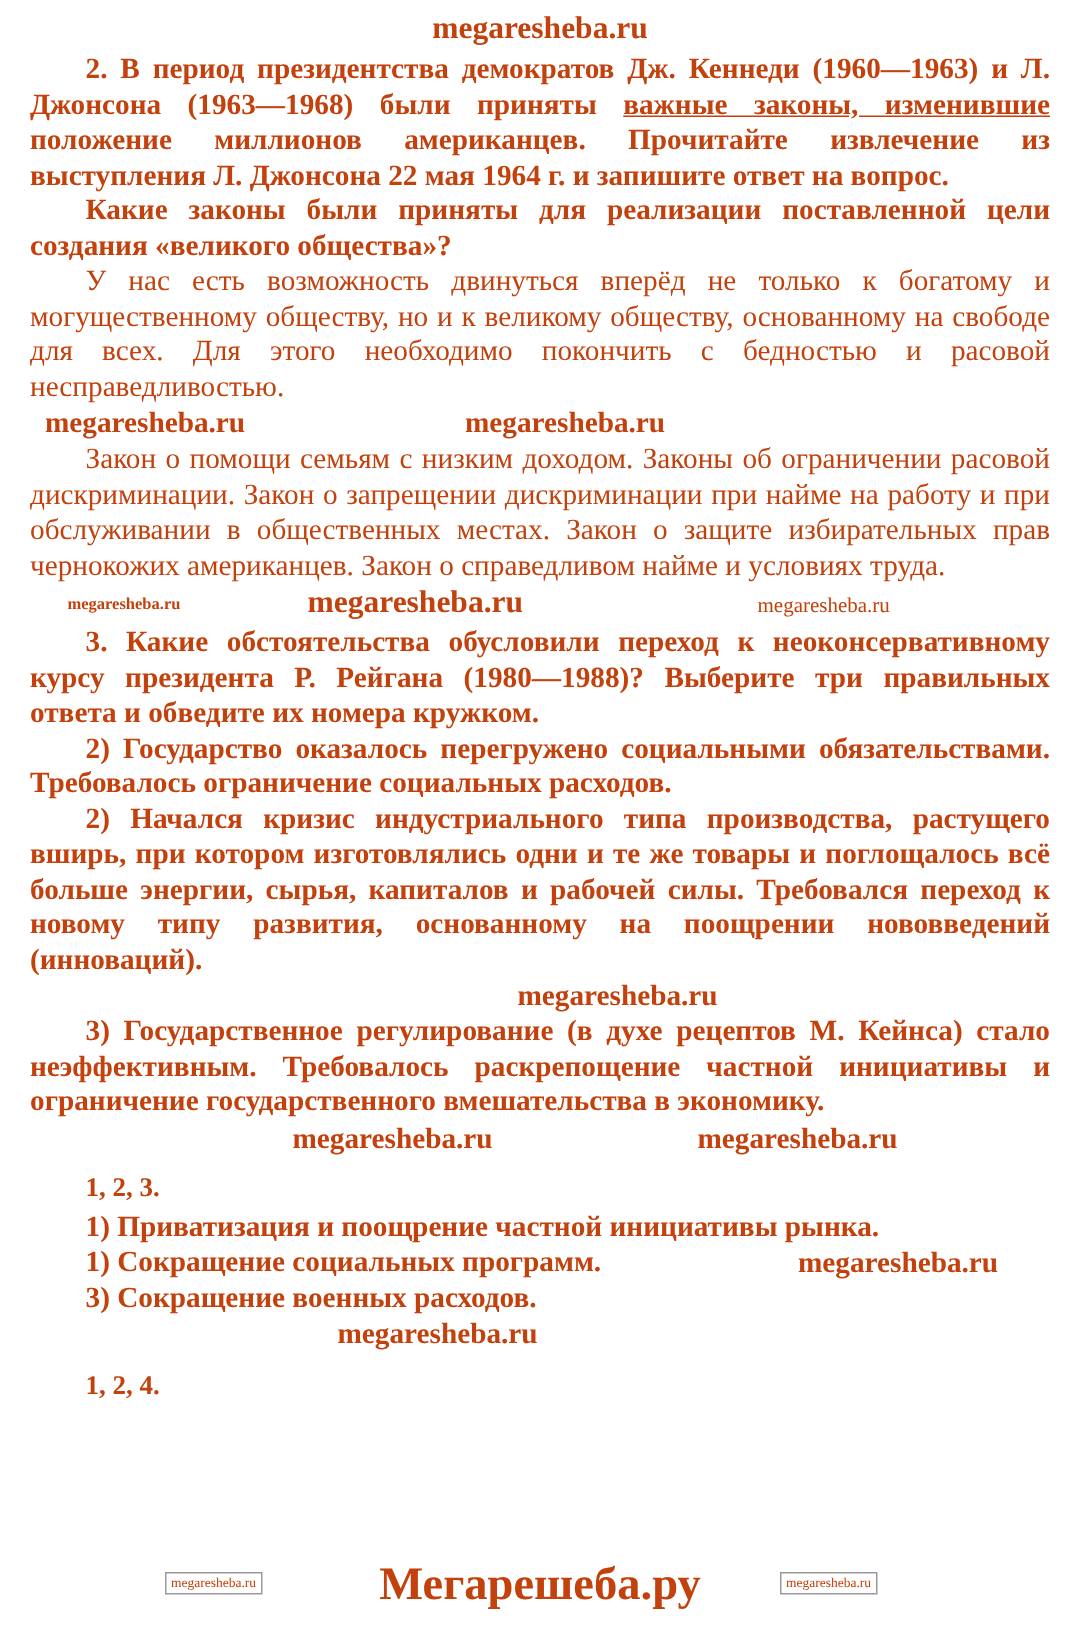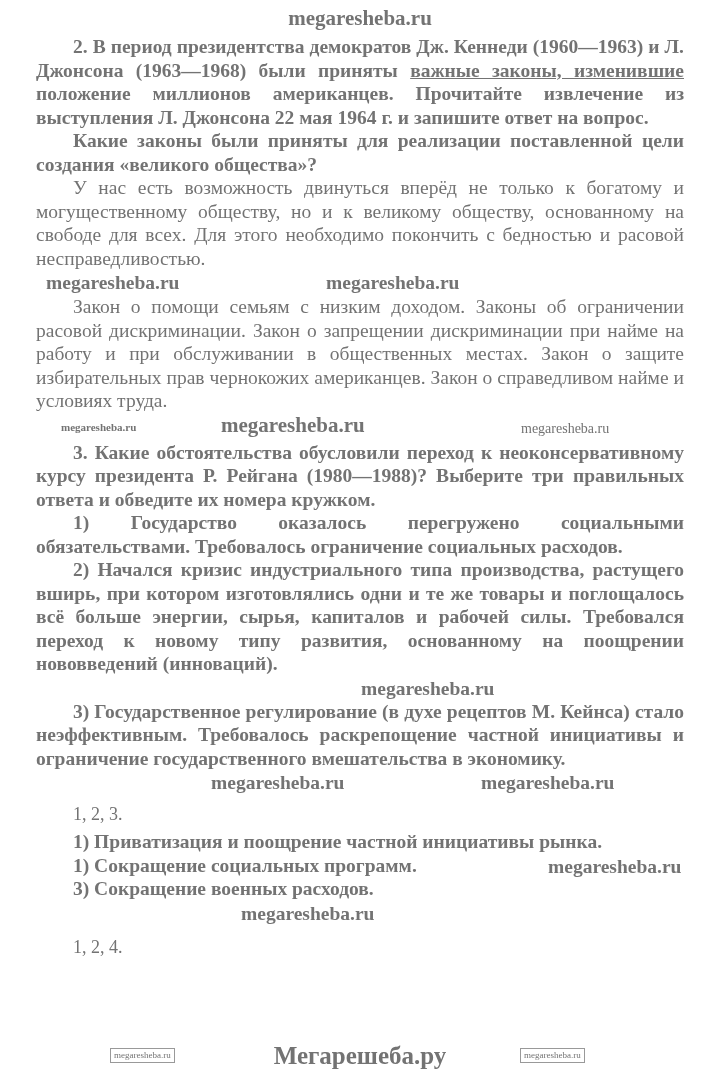--- a/index.html
+++ b/index.html
@@ -1,37 +1,37 @@
 <!DOCTYPE html>
 <html><head>
 <meta charset="utf-8">
 <style>
   html,body{margin:0;padding:0;background:#ffffff;}
   .page{
-    width:720px;height:1083px;background:#fff;color:#737373;
+    width:720px;height:1083px;background:#fff;color:#c2410c;
     font-family:"Liberation Serif","DejaVu Serif",serif;
-    padding:5px 36px 0;box-sizing:border-box;overflow:hidden;position:relative;
+    padding:5px 20px 0;box-sizing:border-box;overflow:hidden;position:relative;
   }
   .para{font-size:19.5px;line-height:23.5px;text-align:justify;margin:0;}
   .b{font-weight:bold;}
   .reg{font-weight:normal;}
   .ind{text-indent:37px;}
   .u{text-decoration:underline;}
-  .ans{font-size:18px;line-height:23px;text-indent:37px;margin:9px 0 4px;font-weight:normal;text-align:left;}
+  .ans{font-size:18px;line-height:23px;text-indent:37px;margin:9px 0 4px;font-weight:bold;text-align:left;}
   .wm-top{text-align:center;font-weight:bold;font-size:21px;line-height:27px;margin-bottom:3px;}
   .wm-row{position:relative;height:25px;}
   .wm{position:absolute;top:0;white-space:nowrap;font-weight:bold;line-height:25px;}
   .wm-md{font-size:19.5px;}
   .wm-lg{font-size:21px;}
   .wm-sm{font-size:14px;font-weight:normal;}
   .wm-xs{font-size:11px;top:8px;line-height:13px;}
   .q4gap{margin-top:18px;}
   .rel{position:relative;}
   .footer{position:absolute;left:0;right:0;bottom:8px;height:34px;}
-  .brand{text-align:center;font-weight:bold;font-size:25px;line-height:30px;}
+  .brand{text-align:center;font-weight:bold;font-size:31px;line-height:30px;}
   .wm-tiny{position:absolute;top:7px;font-size:9px;font-family:"Liberation Serif",serif;border:1px solid #999;padding:0 3px;line-height:13px;white-space:nowrap;}
 </style>
 </head>
 <body>
 
 <div class="page">
 
   <div class="wm-top">megaresheba.ru</div>
 
   <p class="para b ind"><span>2. В период президентства демократов Дж. Кеннеди (1960—1963) и Л. Джонсона (1963—1968) были приняты </span><span class="u">важные законы, изменившие</span><span> положение миллионов американцев. Прочитайте извлечение из выступления Л. Джонсона 22 мая 1964 г. и запишите ответ на вопрос.</span></p>
@@ -48,21 +48,21 @@
   <p class="para reg ind">Закон о помощи семьям с низким доходом. Законы об ограничении расовой дискриминации. Закон о запрещении дискриминации при найме на работу и при обслуживании в общественных местах. Закон о защите избирательных прав чернокожих американцев. Закон о справедливом найме и условиях труда.</p>
 
   <div class="wm-row" style="height:28px">
     <span class="wm wm-xs" style="left:25px">megaresheba.ru</span>
     <span class="wm wm-lg" style="left:185px">megaresheba.ru</span>
     <span class="wm wm-sm" style="left:485px;top:3px">megaresheba.ru</span>
   </div>
 
   <p class="para b ind">3. Какие обстоятельства обусловили переход к неоконсервативному курсу президента Р. Рейгана (1980—1988)? Выберите три правильных ответа и обведите их номера кружком.</p>
 
-  <p class="para b ind">1) Государство оказалось перегружено социальными обязательствами. Требовалось ограничение социальных расходов.</p>
+  <p class="para b ind">2) Государство оказалось перегружено социальными обязательствами. Требовалось ограничение социальных расходов.</p>
   <p class="para b ind">2) Начался кризис индустриального типа производства, растущего вширь, при котором изготовлялись одни и те же товары и поглощалось всё больше энергии, сырья, капиталов и рабочей силы. Требовался переход к новому типу развития, основанному на поощрении нововведений (инноваций).</p>
 
   <div class="wm-row" style="height:24px">
     <span class="wm wm-md" style="left:325px">megaresheba.ru</span>
   </div>
 
   <p class="para b ind">3) Государственное регулирование (в духе рецептов М. Кейнса) стало неэффективным. Требовалось раскрепощение частной инициативы и ограничение государственного вмешательства в экономику.</p>
 
   <div class="wm-row" style="height:24px">
     <span class="wm wm-md" style="left:175px">megaresheba.ru</span>

